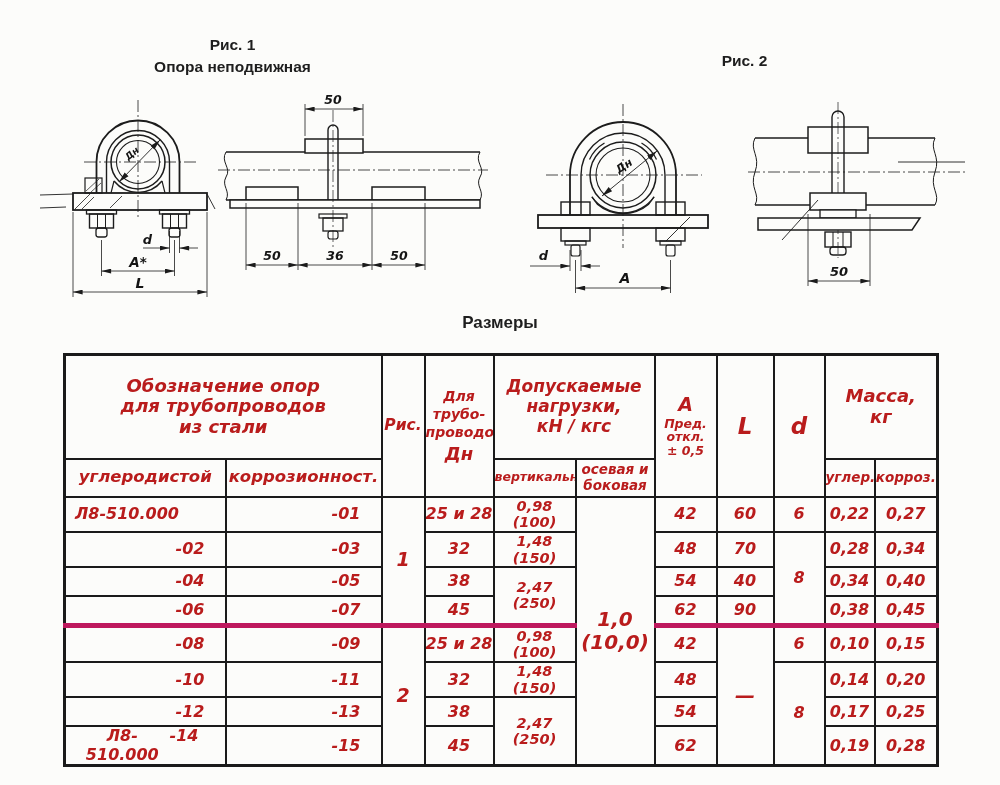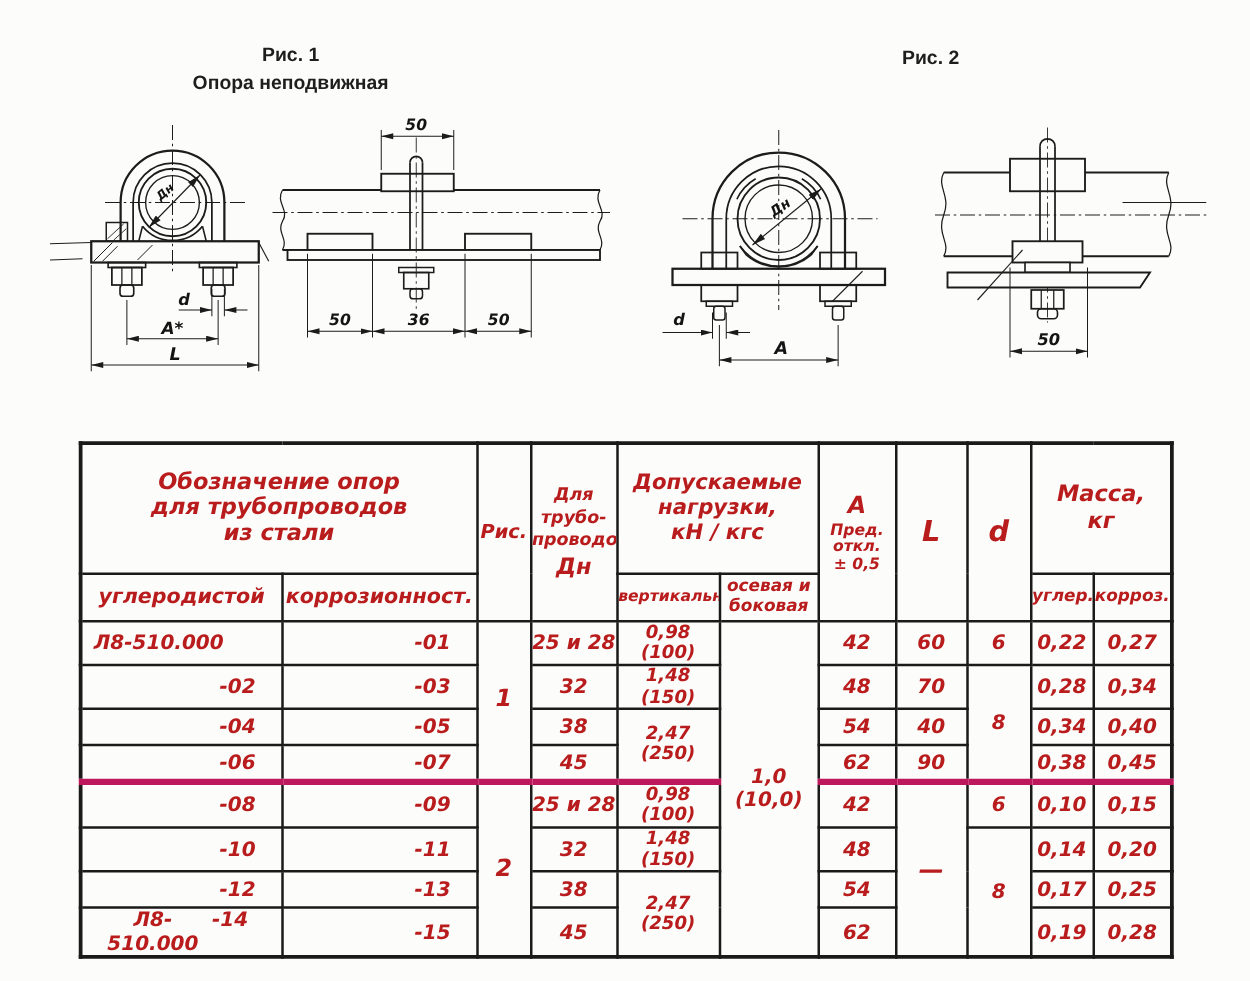--- a/index.html
+++ b/index.html
@@ -25,38 +25,38 @@
   .h-vert{font-size:12.5px;}
   .h-ax{font-size:13.5px;line-height:1.15;}
   .h-a .sym{font-size:19px;}
   .h-a .tol{font-size:12.5px;line-height:1.1;white-space:pre-line;margin-top:1px;}
   .h-ld{font-size:23px;}
   .h-mass{font-size:18px;line-height:1.45;}
   .h-sub3{font-size:13.5px;}
   .dims td{font-size:16px;}
   td.c-vert{font-size:14.5px;}
   td.fig-num{font-size:19px;}
-  td.c-ax{font-size:16px;}
+  td.c-ax{font-size:20px;}
   td.al{text-align:left;padding-left:9px;}
   td.ar{text-align:right;padding-right:20px;}
   .split{display:flex;justify-content:space-between;padding:0 26px 0 9px;}
   tr.grp td{border-top:5px solid #be185d;}
   td.dash{font-size:20px;}
   svg text{font-family:"DejaVu Sans",sans-serif;font-style:italic;font-weight:bold;fill:#141414;}
 </style>
 </head>
 <body>
 
 <div class="sheet">
 
   <div class="fig-cap" style="left:110px;top:34px;width:245px;">
     <div>Рис. 1</div>
     <div>Опора неподвижная</div>
   </div>
-  <div class="fig-cap" style="left:622px;top:36px;width:245px;">
+  <div class="fig-cap" style="left:622px;top:50px;width:245px;">
     <div>Рис. 2</div>
   </div>
 
   <svg class="fig-svg" style="left:40px;top:90px;" width="450" height="218" viewBox="0 0 450 218">
     <defs>
       <marker id="f1e" markerWidth="13" markerHeight="8" refX="12" refY="3" orient="auto">
           <path d="M0,0 L12,3 L0,6 Z" fill="#1b1b1b"></path>
         </marker>
       <marker id="f1s" markerWidth="13" markerHeight="8" refX="0" refY="3" orient="auto">
           <path d="M12,0 L0,3 L12,6 Z" fill="#1b1b1b"></path>
@@ -218,20 +218,21 @@
         <line x1="350" y1="124" x2="350" y2="196"></line>
         <line x1="288" y1="191" x2="350" y2="191" marker-start="url(#f2s)" marker-end="url(#f2e)"></line>
       </g>
     </g>
     <text x="106" y="79" font-size="11" text-anchor="middle" transform="rotate(-34 106 79)">Дн</text>
     <text x="28" y="170" font-size="13" text-anchor="end">d</text>
     <text x="105" y="193" font-size="14" text-anchor="middle">A</text>
     <text x="319" y="186" font-size="13" text-anchor="middle">50</text>
   </svg>
 
+  <div class="tbl-title">Размеры</div>
 
   <table class="dims">
     <colgroup>
       <col style="width:161px">
         <col style="width:156px">
         <col style="width:43px">
         <col style="width:69px">
       <col style="width:82px">
         <col style="width:79px">
         <col style="width:62px">

